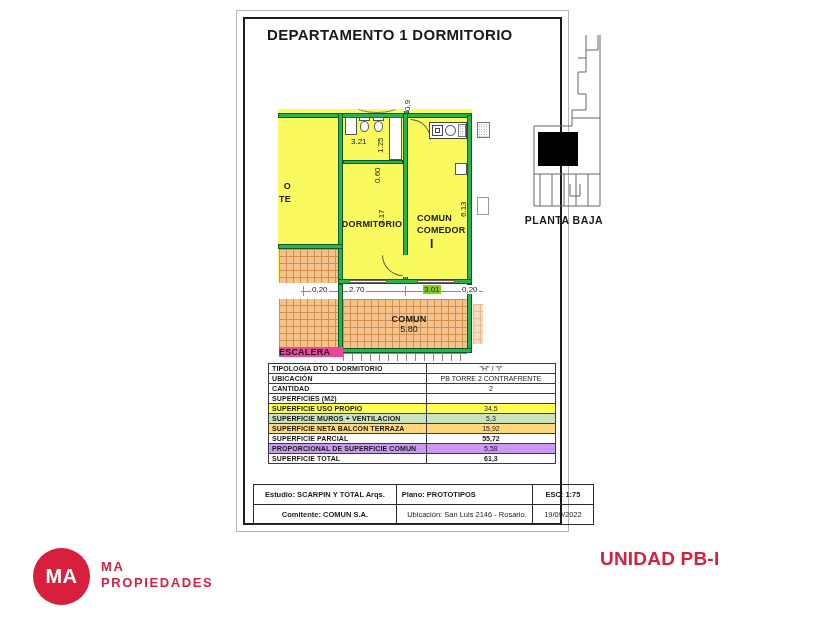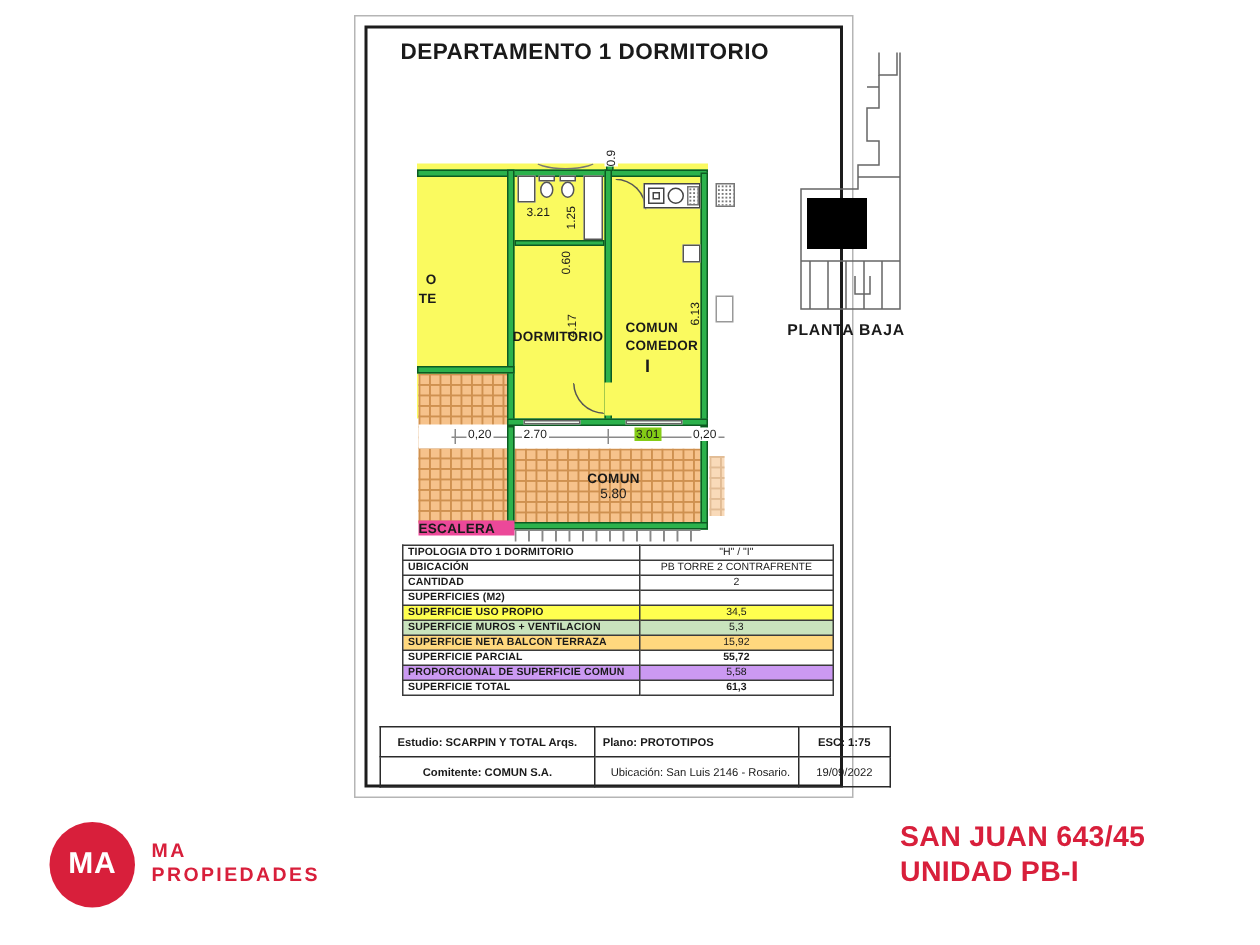--- a/index.html
+++ b/index.html
@@ -216,17 +216,16 @@
       </tbody>
     </table>
   </div>
 
   <div class="logo-circle">MA</div>
   <div class="brand-text">
     <div>MA</div>
     <div>PROPIEDADES</div>
   </div>
   <div class="address">
-    <div>SAN JUAN 643/45</div>
     <div>UNIDAD PB-I</div>
   </div>
 
 </div>
 
 </body></html>

